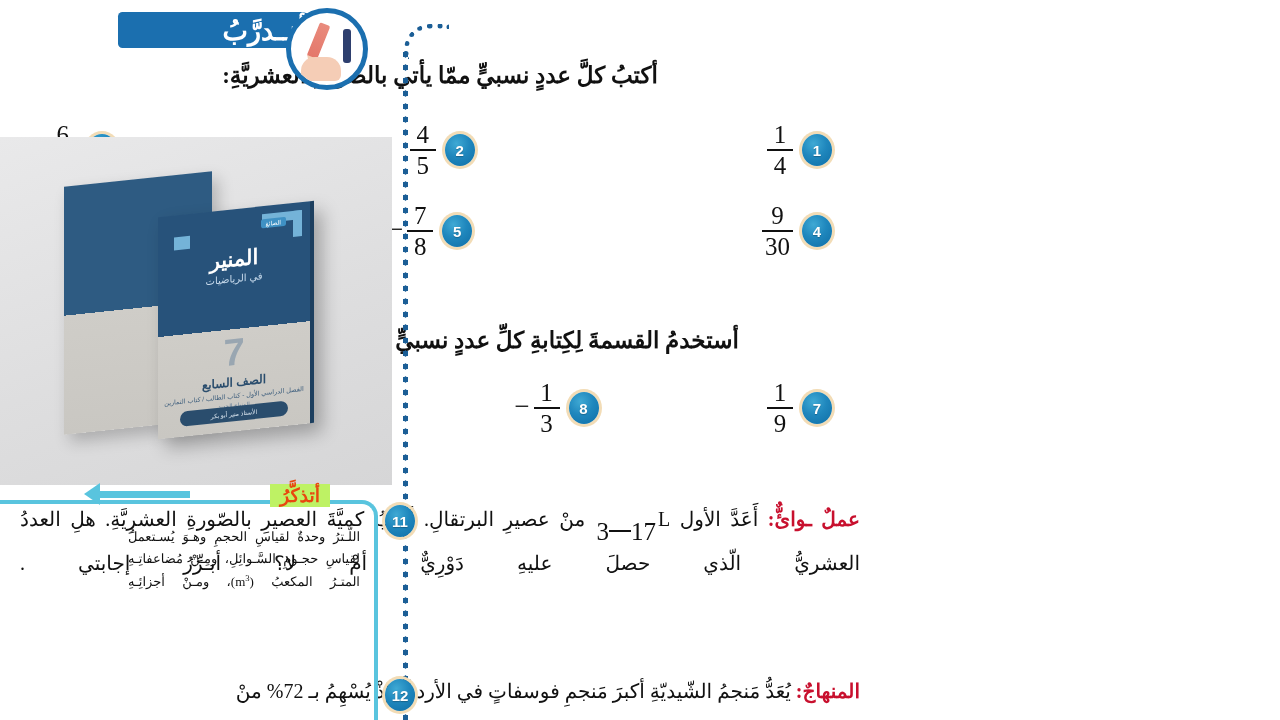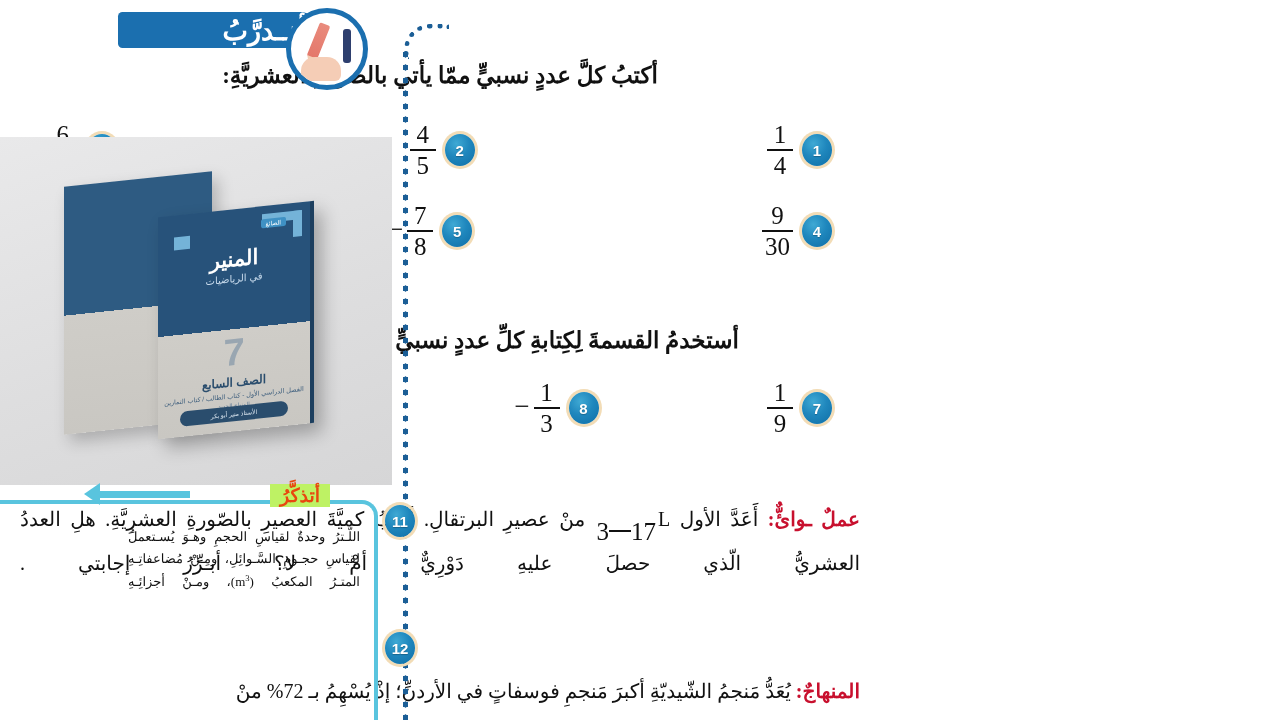--- a/index.html
+++ b/index.html
@@ -625,21 +625,21 @@
       </div>
     </div>
   </div>
 
   <div class="divider-curve">
     <div class="divider-curve-dots"></div>
   </div>
   <div class="divider-dots"></div>
 
   <div class="badge" style="position:absolute; left:385px; top:505px; z-index:5;">11</div>
-  <div class="badge" style="position:absolute; left:385px; top:632px; z-index:5;">12</div>
+  <div class="badge" style="position:absolute; left:385px; top:679px; z-index:5;">12</div>
 
   <div class="side-col">
 
     <div class="brand-logo">
       <div class="brand-top-plate"></div>
       <div class="brand-badge-text brand-top">أتــدرَّبُ</div>
       <div class="brand-circle">
         <div class="pencil"></div>
         <div class="pencil-tip"></div>
         <div class="hand-shape"></div>

